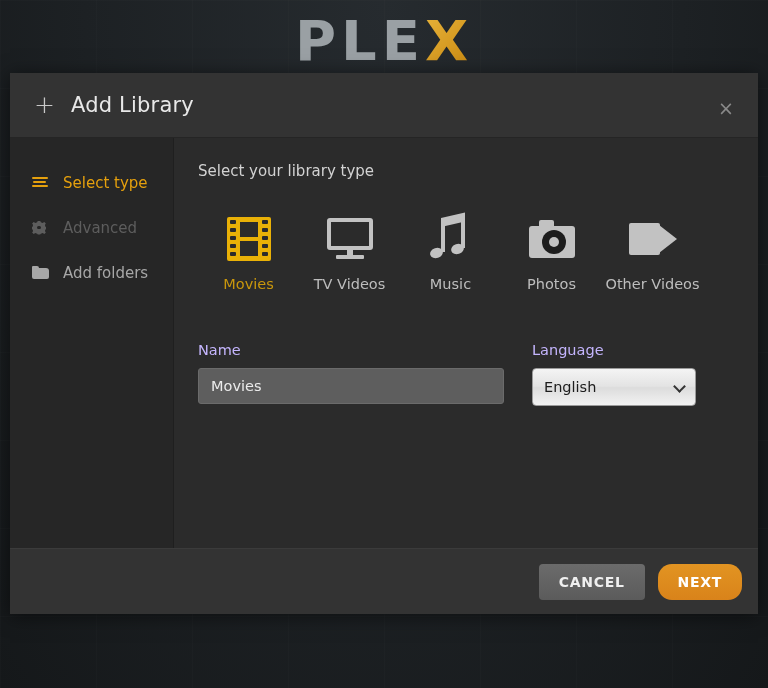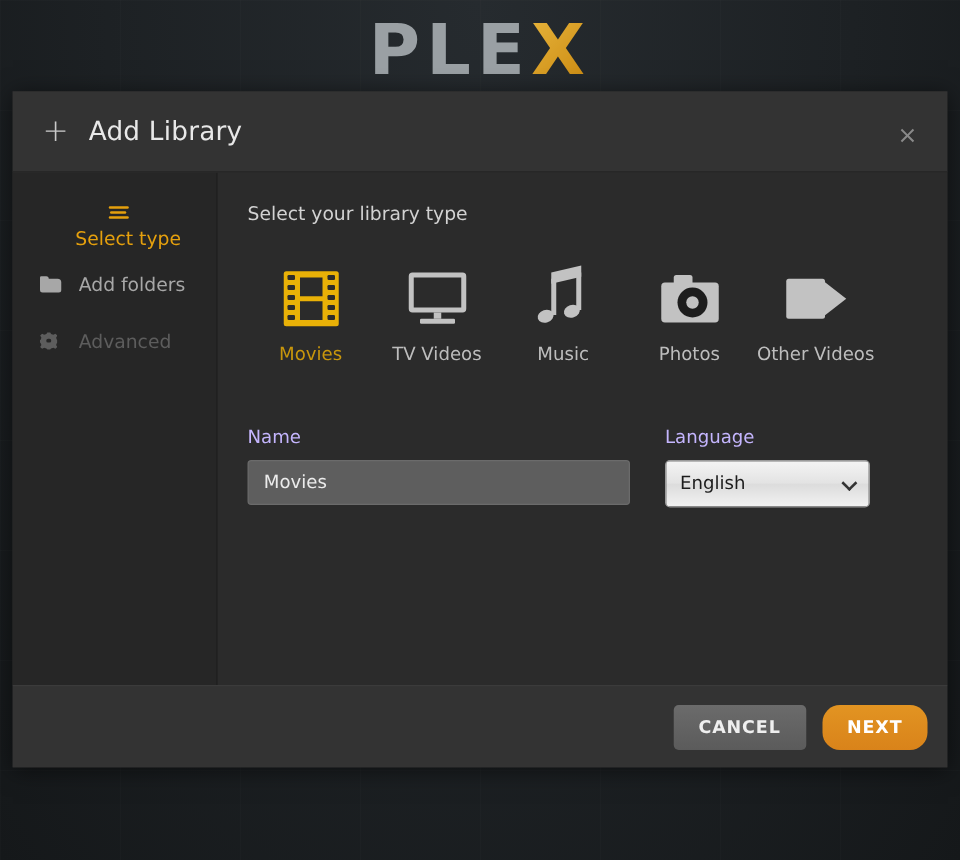--- a/index.html
+++ b/index.html
@@ -129,21 +129,21 @@
     cursor: pointer;
   }
   .side-item .sicon {
     width: 22px;
     flex: 0 0 22px;
     margin-right: 9px;
     display: flex;
     align-items: center;
     justify-content: flex-start;
   }
-  .side-item.active { color: #e5a00d; flex-direction: column; }
+  .side-item.active { color: #e5a00d; }
   .side-item.normal { color: #a7a7a7; }
   .side-item.disabled { color: #5d5d5d; cursor: default; }
 
   
   .ic-list { display:block; width:16px; height:12px; position:relative; }
   .ic-list i {
     position:absolute; left:0; height:2px; background: currentColor;
     border-radius:1px;
   }
   .ic-list i:nth-child(1){ top:0;  width:16px; }
@@ -411,32 +411,32 @@
         <span class="sicon">
           <span class="ic-list">
               <i></i>
               <i></i>
               <i></i>
             </span>
         </span>
         <span>Select type</span>
       </div>
 
+      <div class="side-item disabled">
+        <span class="sicon">
+          <span class="ic-gear"></span>
+        </span>
+        <span>Advanced</span>
+      </div>
+
       <div class="side-item normal">
         <span class="sicon">
           <span class="ic-folder"></span>
         </span>
         <span>Add folders</span>
-      </div>
-
-      <div class="side-item disabled">
-        <span class="sicon">
-          <span class="ic-gear"></span>
-        </span>
-        <span>Advanced</span>
       </div>
 
     </div>
 
     <div id="content">
 
       <div id="content-heading">Select your library type</div>
 
       <div id="type-picker">
 

